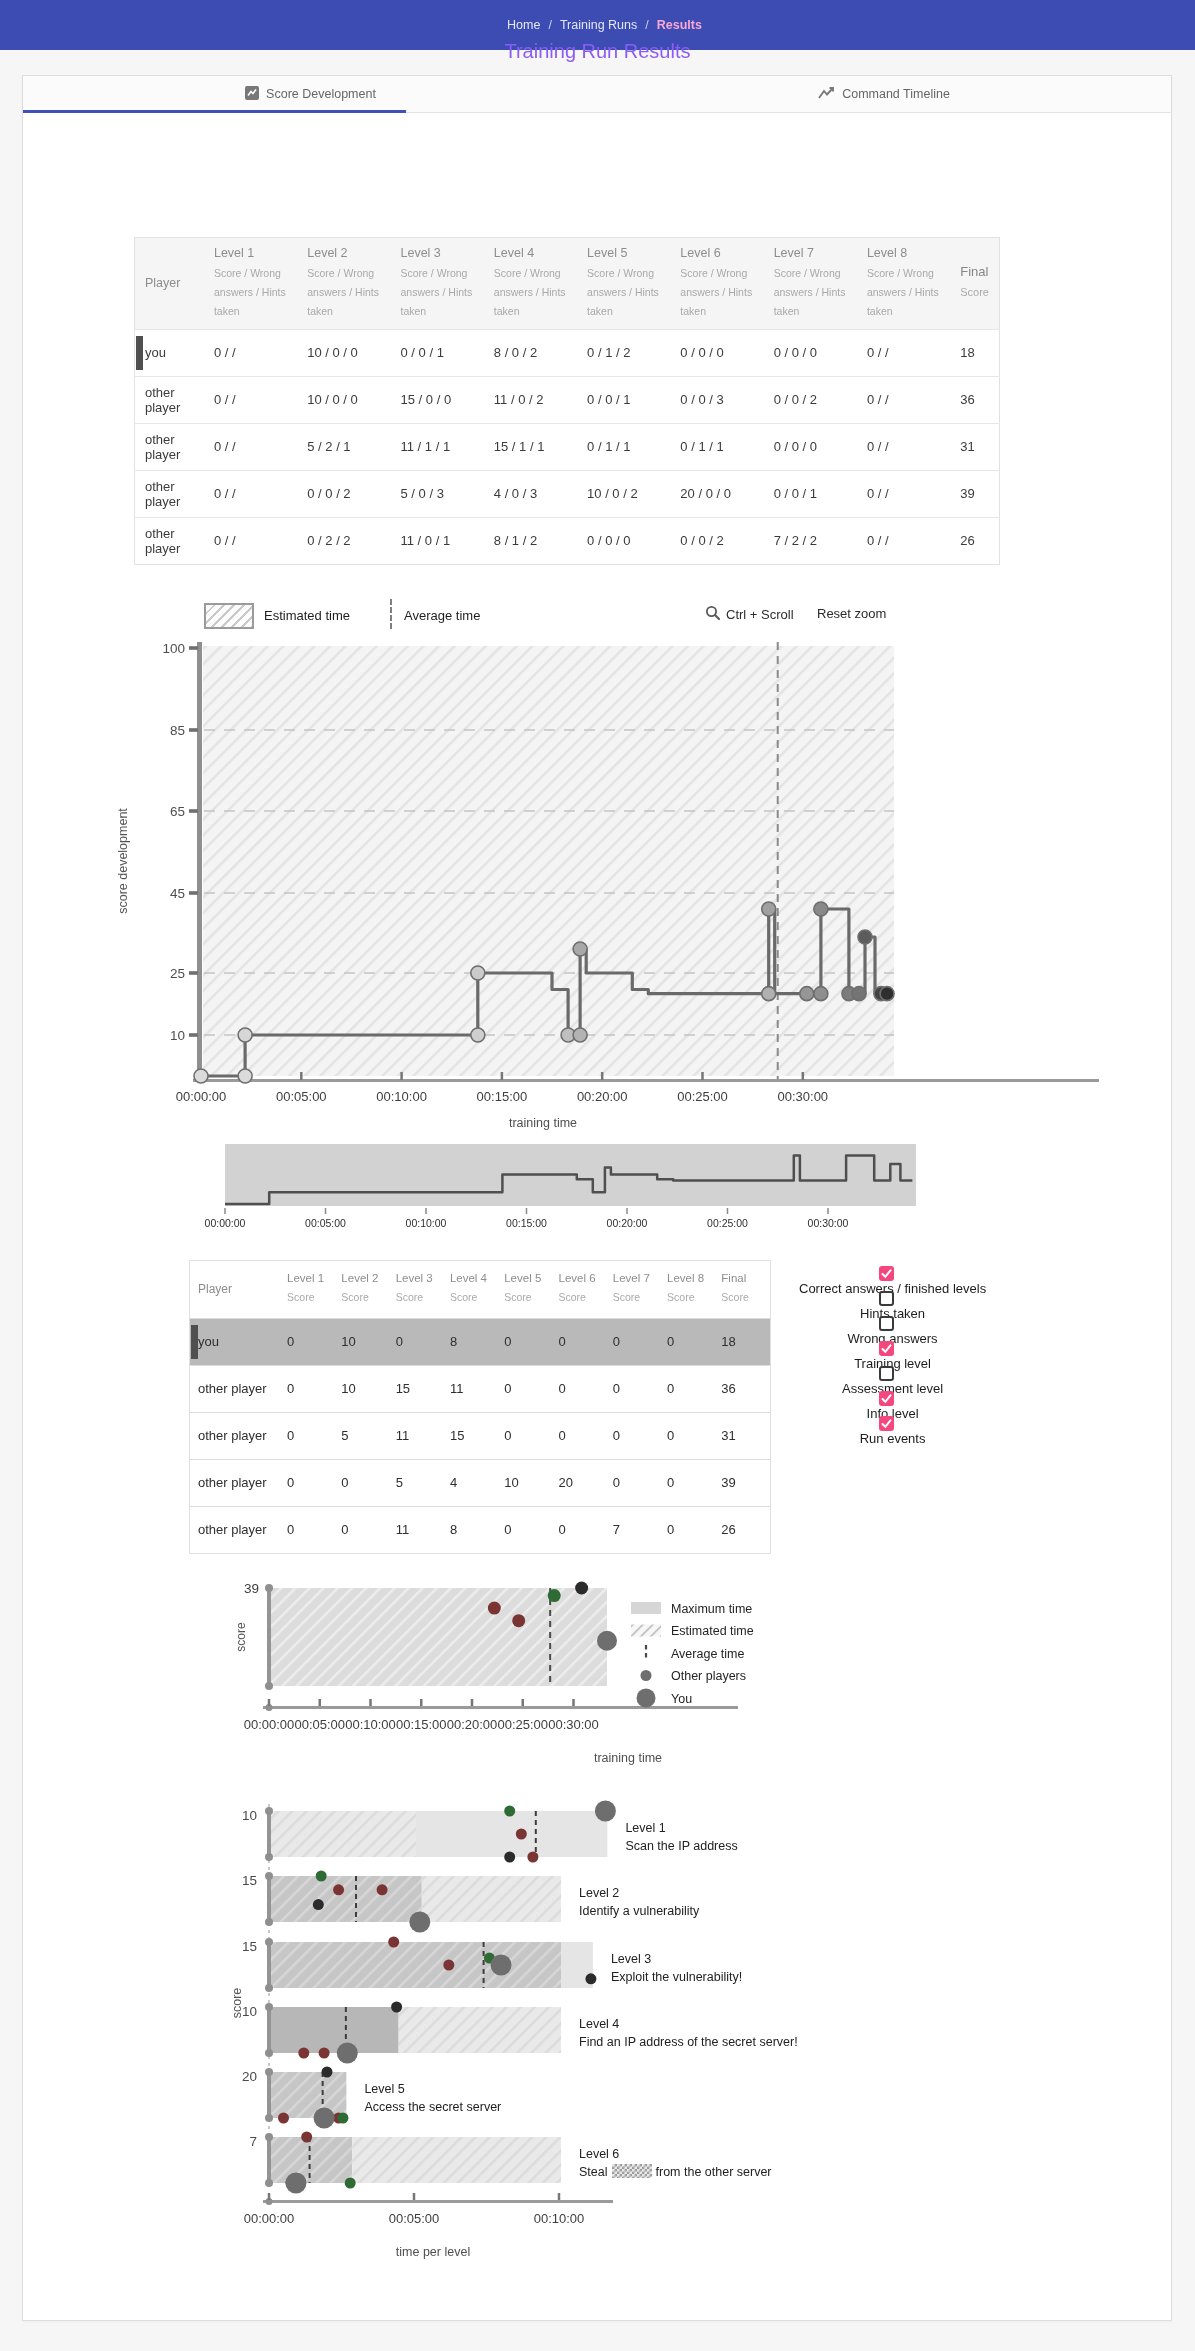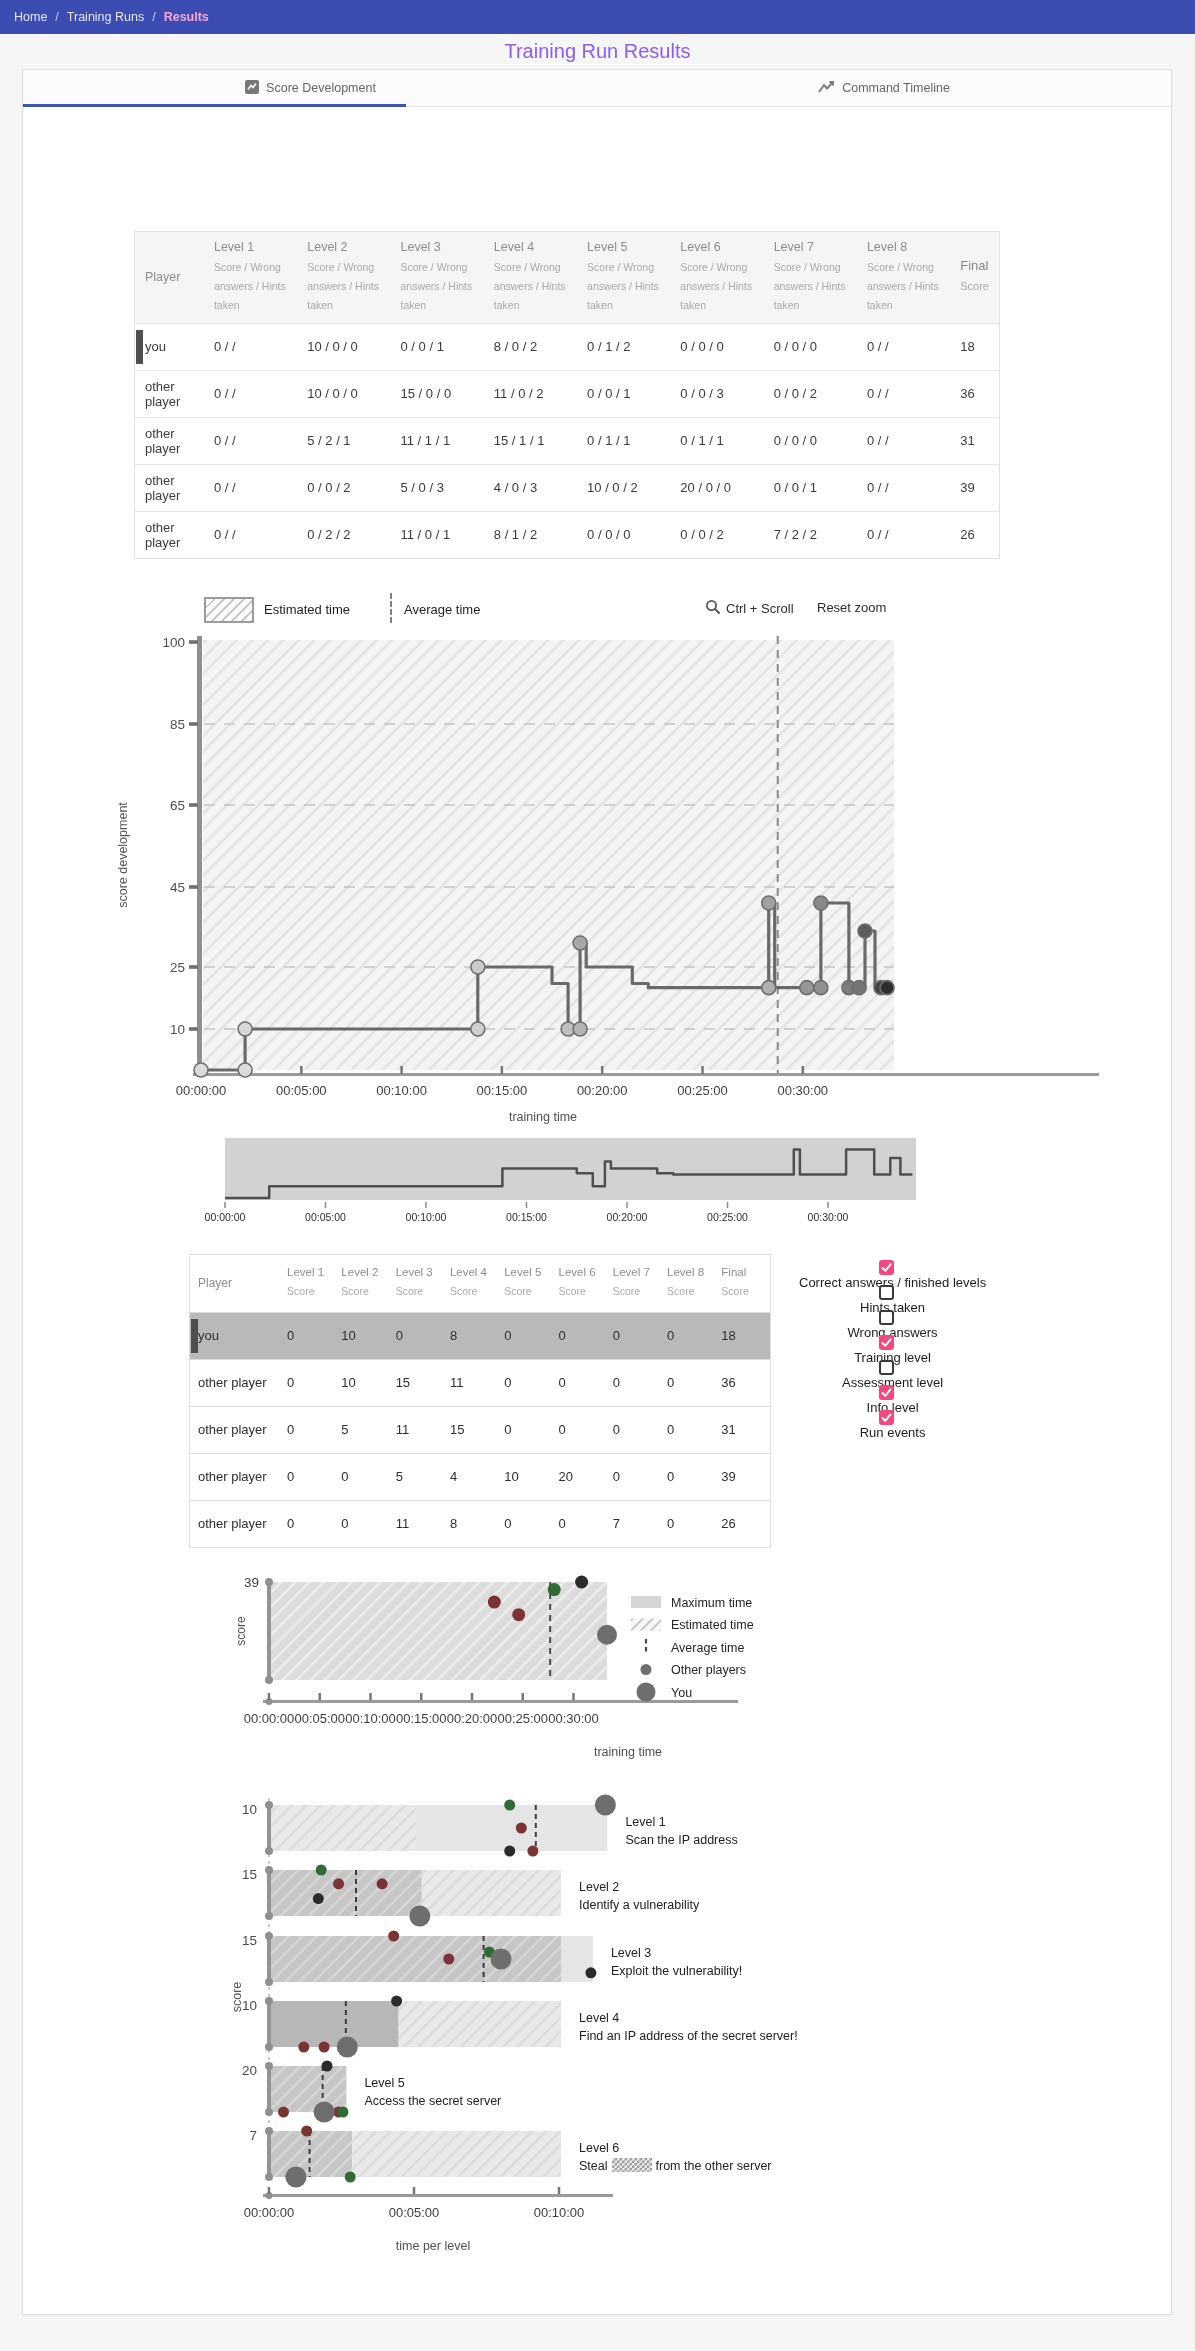--- a/index.html
+++ b/index.html
@@ -1,28 +1,28 @@
 <!DOCTYPE html>
 <html><head>
 <meta charset="utf-8">
 <style>
   html,body{margin:0;padding:0;}
   body{
     width:1195px;height:2351px;position:relative;overflow:hidden;
     background:#f6f6f6;font-family:"Liberation Sans","DejaVu Sans",sans-serif;
     -webkit-font-smoothing:antialiased;
   }
-  .topbar{position:absolute;top:0;left:0;right:0;height:34px;background:#3d4cb2;
-    display:flex;align-items:center;padding-left:14px;box-sizing:border-box;}
+  .topbar{position:absolute;top:0;left:0;right:0;height:50px;background:#3d4cb2;
+    display:flex;align-items:center;padding-left:14px;box-sizing:border-box;justify-content:center;}
   .bc-link{color:#e4e8f8;font-size:12.5px;cursor:pointer;}
   .bc-sep{color:#c9cfec;margin:0 8px;font-size:12.5px;}
   .bc-cur{color:#f9a8d4;font-weight:700;font-size:12.5px;}
   .page-title{position:absolute;top:40px;left:0;width:100%;text-align:center;
     font-size:20px;color:#8b5cf6;font-weight:500;}
-  .card{position:absolute;left:22px;top:69px;width:1150px;height:2246px;background:#ffffff;
+  .card{position:absolute;left:22px;top:75px;width:1150px;height:2246px;background:#ffffff;
     border:1px solid #dedede;box-sizing:border-box;box-shadow:0 1px 2px rgba(0,0,0,0.04);}
   .tabs{position:absolute;top:0;left:0;width:100%;height:37px;display:flex;
     background:#fbfbfb;border-bottom:1px solid #e3e3e3;box-sizing:border-box;}
   .tab{flex:1;display:flex;align-items:center;justify-content:center;gap:6px;
     font-size:12.5px;color:#666;cursor:pointer;}
   .tab-underline{position:absolute;left:0;bottom:-1px;width:33.4%;height:3px;background:#3f51b5;}
 
   .dt{position:absolute;left:111px;top:161px;width:866px;}
   table{border-collapse:collapse;}
   .dt table{width:866px;border:1px solid #e2e2e2;font-size:13px;color:#3b3b3b;background:#fff;}

